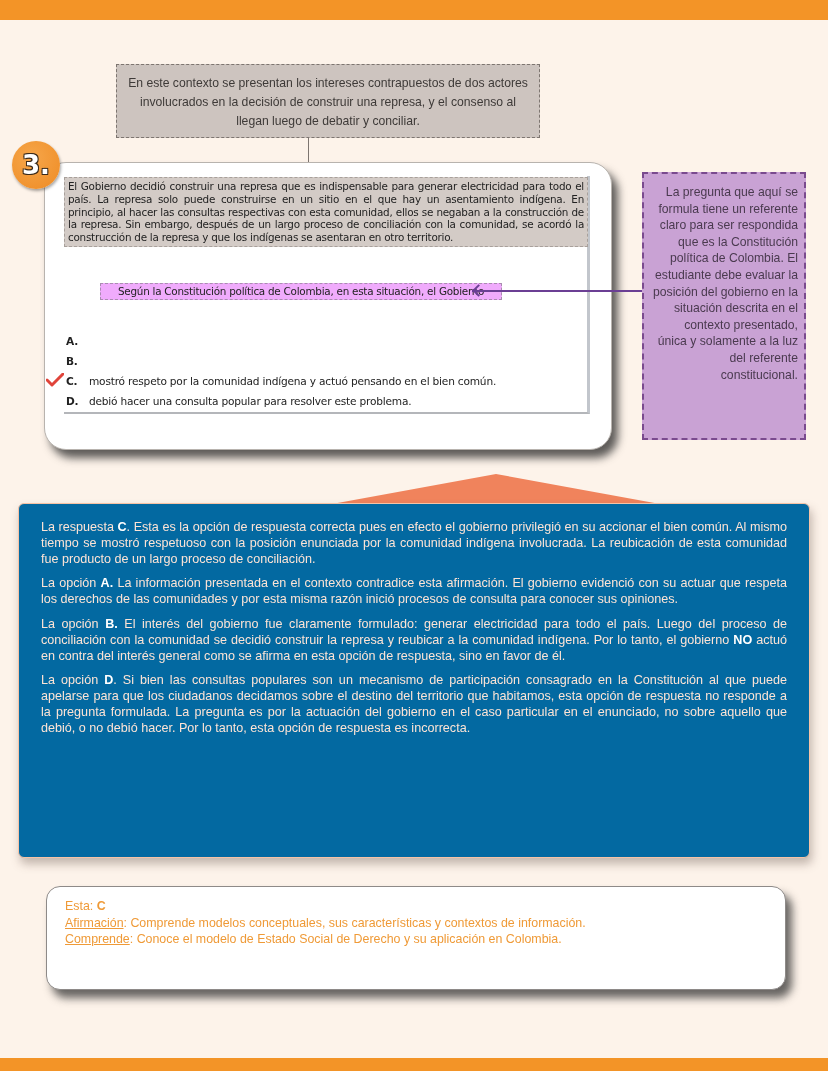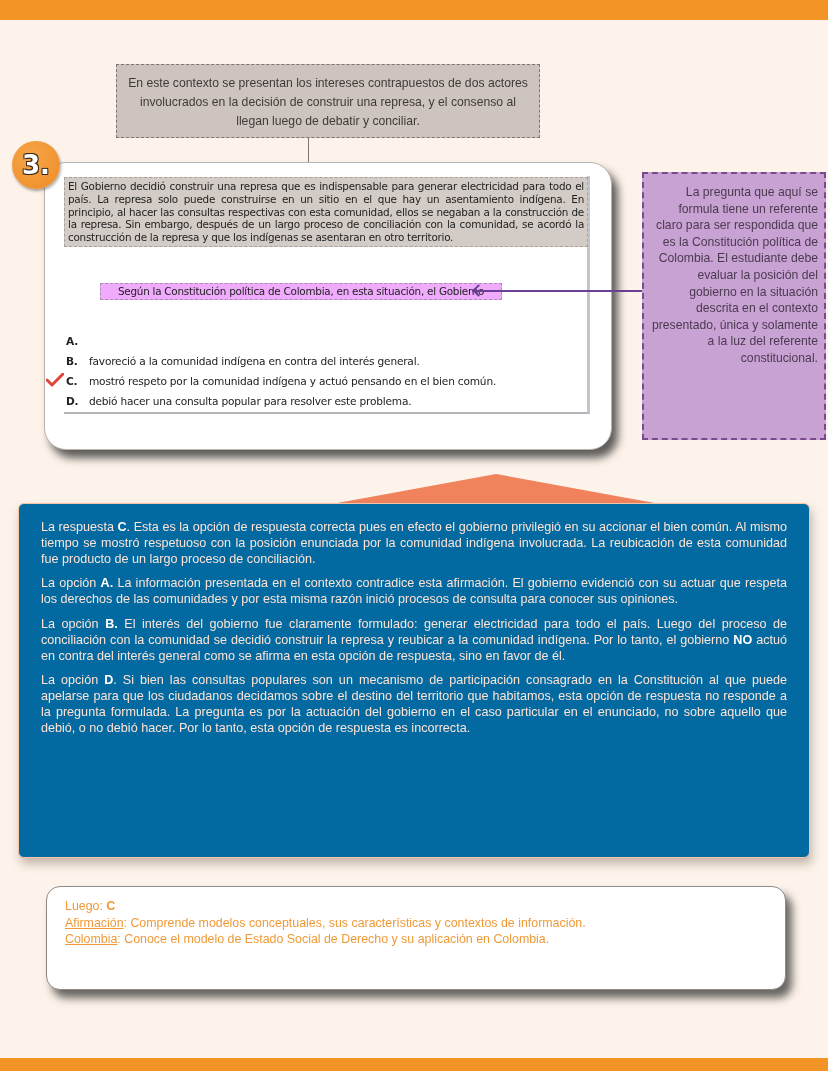--- a/index.html
+++ b/index.html
@@ -61,21 +61,21 @@
   .prompt-arrow-head {
     position: absolute; left: 474px; top: 286px; width: 9px; height: 9px;
     border-left: 2px solid #6b3f94; border-bottom: 2px solid #6b3f94; transform: rotate(45deg);
   }
   .options { position: absolute; left: 66px; top: 331px; width: 520px; }
   .option { display: flex; height: 20px; align-items: center; font-size: 10.6px; color: #222; font-family: "DejaVu Sans", sans-serif; letter-spacing: -0.2px; }
   .opt-letter { width: 23px; font-weight: bold; }
   .check-icon { position: absolute; left: -20px; top: 42px; width: 18px; height: 14px; }
 
   .side-note {
-    position: absolute; left: 642px; top: 172px; width: 184px; height: 268px;
+    position: absolute; left: 642px; top: 172px; width: 164px; height: 268px;
     background: #c9a2d4; border: 2px dashed #7a4a8e;
     color: #4a3a4f; font-size: 12.2px; line-height: 16.6px; text-align: right;
     padding: 10px 6px 0 8px; font-family: "Liberation Sans", sans-serif;
   }
 
   .explanation {
     position: absolute; left: 18px; top: 503px; width: 792px; height: 355px;
     background: #0369a1; border: 1px solid #f6c3a6; border-radius: 6px;
     box-shadow: 2px 6px 10px rgba(90,70,60,0.35);
     color: #fde4d6; font-size: 12.6px; line-height: 15.8px; text-align: justify;
@@ -126,21 +126,20 @@
 
 <div class="options">
   <svg class="check-icon" viewBox="0 0 18 14">
     <path d="M1 7 L6 12 L17 1" fill="none" stroke="#e0443a" stroke-width="3" stroke-linecap="round" stroke-linejoin="round"></path>
   </svg>
   <div class="option">
     <span class="opt-letter">A.</span>
   </div>
   <div class="option">
     <span class="opt-letter">B.</span>
-    <span>favoreció a la comunidad indígena en contra del interés general.</span>
   </div>
   <div class="option">
     <span class="opt-letter">C.</span>
     <span>mostró respeto por la comunidad indígena y actuó pensando en el bien común.</span>
   </div>
   <div class="option">
     <span class="opt-letter">D.</span>
     <span>debió hacer una consulta popular para resolver este problema.</span>
   </div>
 </div>
@@ -160,23 +159,23 @@
   <p>
     <span>La opción </span><b>B.</b><span> El interés del gobierno fue claramente formulado: generar electricidad para todo el país. Luego del proceso de conciliación con la comunidad se decidió construir la represa y reubicar a la comunidad indígena. Por lo tanto, el gobierno </span><b>NO</b><span> actuó en contra del interés general como se afirma en esta opción de respuesta, sino en favor de él.</span>
   </p>
   <p>
     <span>La opción </span><b>D</b><span>. Si bien las consultas populares son un mecanismo de participación consagrado en la Constitución al que puede apelarse para que los ciudadanos decidamos sobre el destino del territorio que habitamos, esta opción de respuesta no responde a la pregunta formulada. La pregunta es por la actuación del gobierno en el caso particular en el enunciado, no sobre aquello que debió, o no debió hacer. Por lo tanto, esta opción de respuesta es incorrecta.</span>
   </p>
 </div>
 
 <div class="key-card">
   <div>
-    <span>Luego: </span><b>C</b>
+    <span>Esta: </span><b>C</b>
   </div>
   <div>
     <span class="label">Afirmación</span><span>: Comprende modelos conceptuales, sus características y contextos de información.</span>
   </div>
   <div>
-    <span class="label">Colombia</span><span>: Conoce el modelo de Estado Social de Derecho y su aplicación en Colombia.</span>
+    <span class="label">Comprende</span><span>: Conoce el modelo de Estado Social de Derecho y su aplicación en Colombia.</span>
   </div>
 </div>
 
 <div class="bottom-bar"></div>
 
 </body></html>

